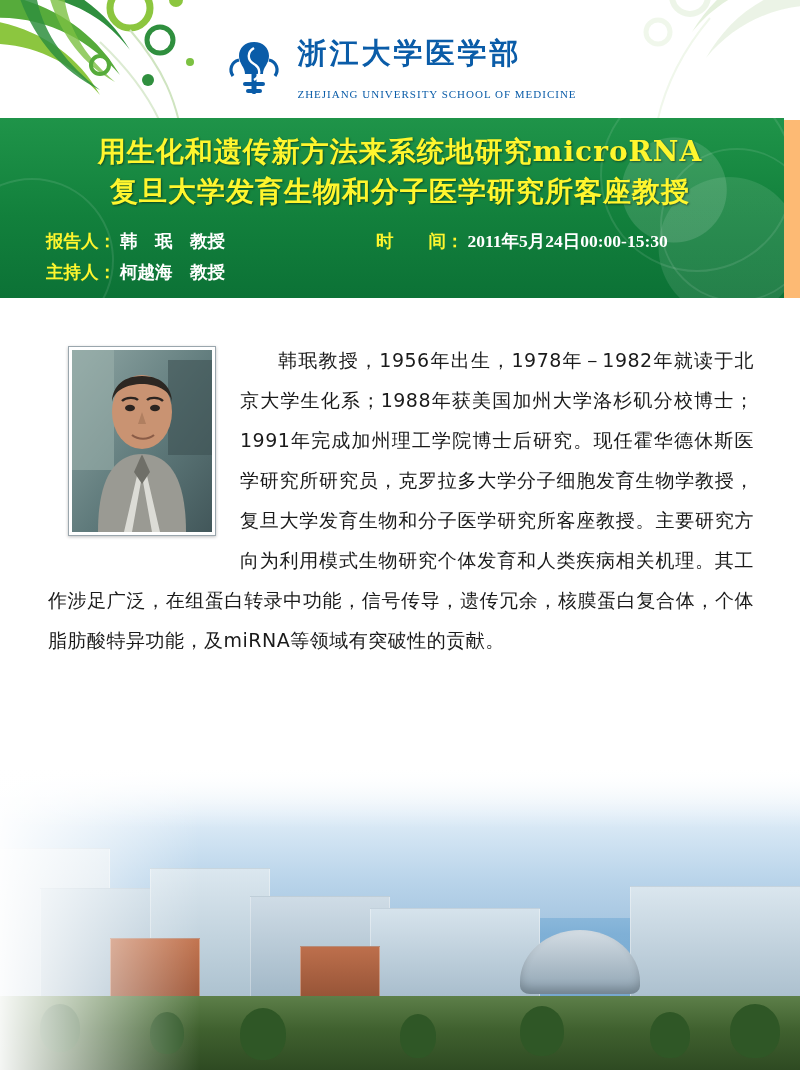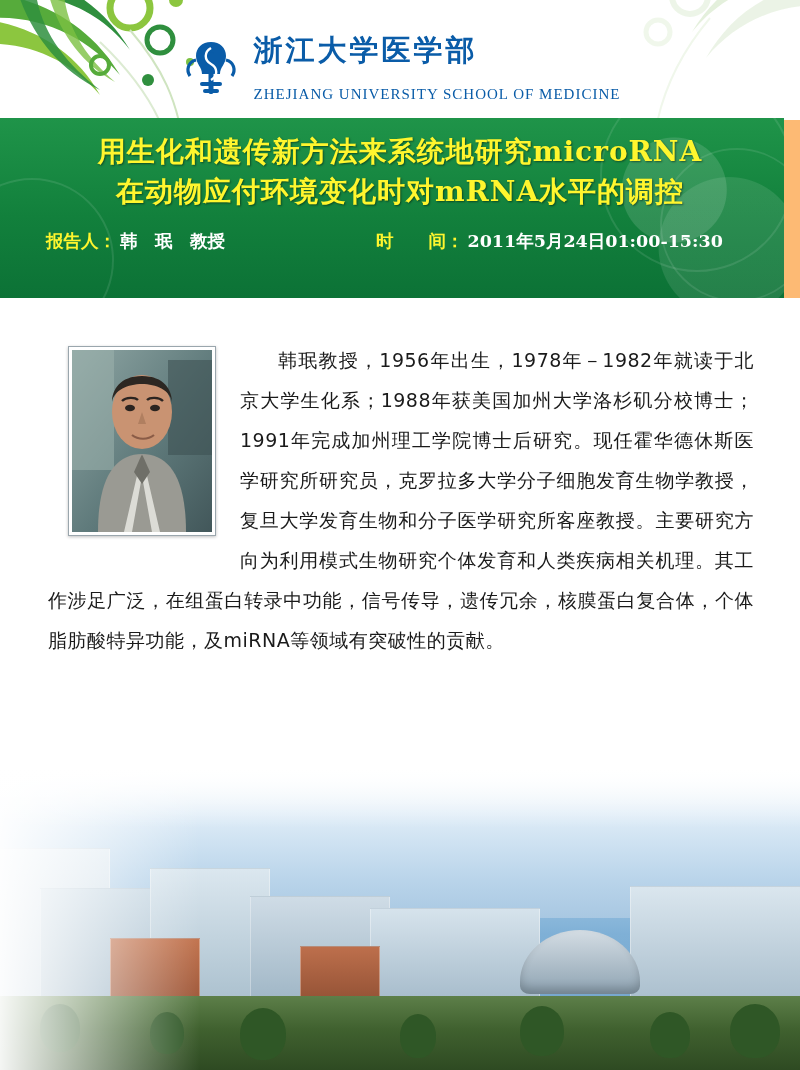--- a/index.html
+++ b/index.html
@@ -67,21 +67,21 @@
   .logo-cn {
     font-family: "DejaVu Serif", serif;
     font-size: 29px;
     font-weight: bold;
     color: #0a5ca8;
     letter-spacing: 3px;
     line-height: 1.1;
   }
   .logo-en {
     font-family: "Liberation Serif", serif;
-    font-size: 15px;
+    font-size: 11px;
     color: #0a5ca8;
     letter-spacing: 1.0px;
     margin-top: 19px;
   }
 
   
   .banner {
     position: absolute;
     left: 0; top: 118px;
     width: 784px;
@@ -117,20 +117,21 @@
     width: 710px;
     color: #ffffff;
     font-family: "DejaVu Serif", serif;
     font-weight: bold;
     font-size: 17.5px;
     line-height: 31px;
   }
   .info-row {
     display: flex;
     align-items: center;
+    font-family: Liberation Serif, serif;
   }
   .info-col {
     display: flex;
     align-items: baseline;
     white-space: nowrap;
   }
   .info-col.left { width: 330px; }
   .lbl { color: #fff62e; }
   .val { color: #ffffff; padding-left: 4px; }
 
@@ -276,35 +277,39 @@
     </div>
   </div>
 
   <div class="banner">
     <div class="banner-ring" style="left:600px; top:-40px; width:190px; height:190px;"></div>
     <div class="banner-ring" style="left:660px; top:30px; width:150px; height:150px;"></div>
     <div class="banner-ring" style="left:-50px; top:60px; width:160px; height:160px;"></div>
 
     <div class="banner-title">
       <div>用生化和遗传新方法来系统地研究microRNA</div>
-      <div>在动物应付环境变化时对mRNA水平的调控</div>
+      <div>复旦大学发育生物和分子医学研究所客座教授</div>
     </div>
 
     <div class="banner-info">
       <div class="info-row">
         <div class="info-col left">
           <span class="lbl">报告人：</span>
           <span class="val">韩　珉　教授</span>
         </div>
         <div class="info-col">
           <span class="lbl">时　　间：</span>
-          <span class="val">2011年5月24日01:00-15:30</span>
+          <span class="val">2011年5月24日00:00-15:30</span>
         </div>
       </div>
       <div class="info-row">
+        <div class="info-col left">
+          <span class="lbl">主持人：</span>
+          <span class="val">柯越海　教授</span>
+        </div>
       </div>
     </div>
   </div>
 
   <div class="content">
     <div class="content-inner">
       <div class="portrait">
         <svg class="portrait-img" viewBox="0 0 140 182" preserveAspectRatio="none">
           <defs>
             <linearGradient id="bg" x1="0" y1="0" x2="1" y2="1">

